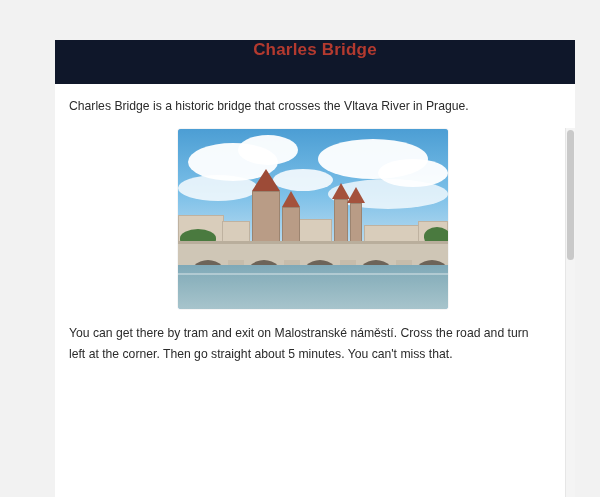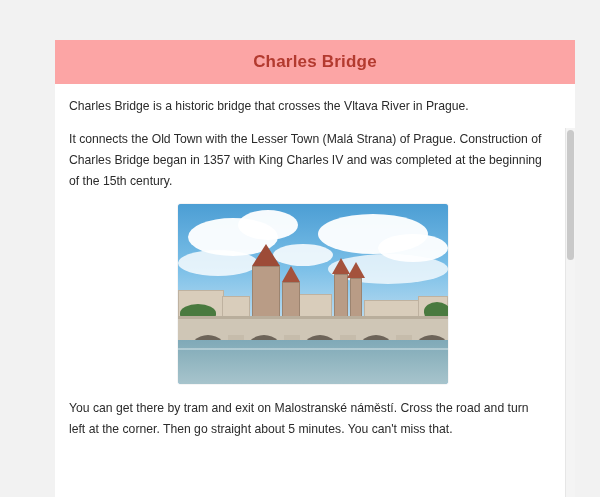--- a/index.html
+++ b/index.html
@@ -25,25 +25,25 @@
     top: 40px;
     width: 520px;
     height: 480px;
     background: #ffffff;
     box-sizing: border-box;
     display: flex;
     flex-direction: column;
     overflow: hidden;
   }
   .card-header {
-    background: #fca5a5;
+    background: #0f172a;
     height: 44px;
     min-height: 44px;
     display: flex;
-    align-items: center;
+    align-items: flex-start;
     justify-content: center;
     box-sizing: border-box;
   }
   .card-title {
     color: #b33a2f;
     font-size: 17px;
     font-weight: bold;
     letter-spacing: 0.2px;
     font-family: "Liberation Sans", sans-serif;
   }
@@ -194,21 +194,20 @@
 
   <div class="card">
 
     <div class="card-header">
       <div class="card-title">Charles Bridge</div>
     </div>
 
     <div class="card-body">
 
       <p class="para">Charles Bridge is a historic bridge that crosses the Vltava River in Prague.</p>
-      <p class="para">It connects the Old Town with the Lesser Town (Malá Strana) of Prague. Construction of Charles Bridge began in 1357 with King Charles IV and was completed at the beginning of the 15th century.</p>
 
       <div class="figure">
         <div class="photo">
           <div class="sky"></div>
           <div class="cloud c1"></div>
           <div class="cloud c2"></div>
           <div class="cloud c3"></div>
           <div class="cloud c4"></div>
           <div class="cloud c5"></div>
           <div class="cloud c6"></div>

